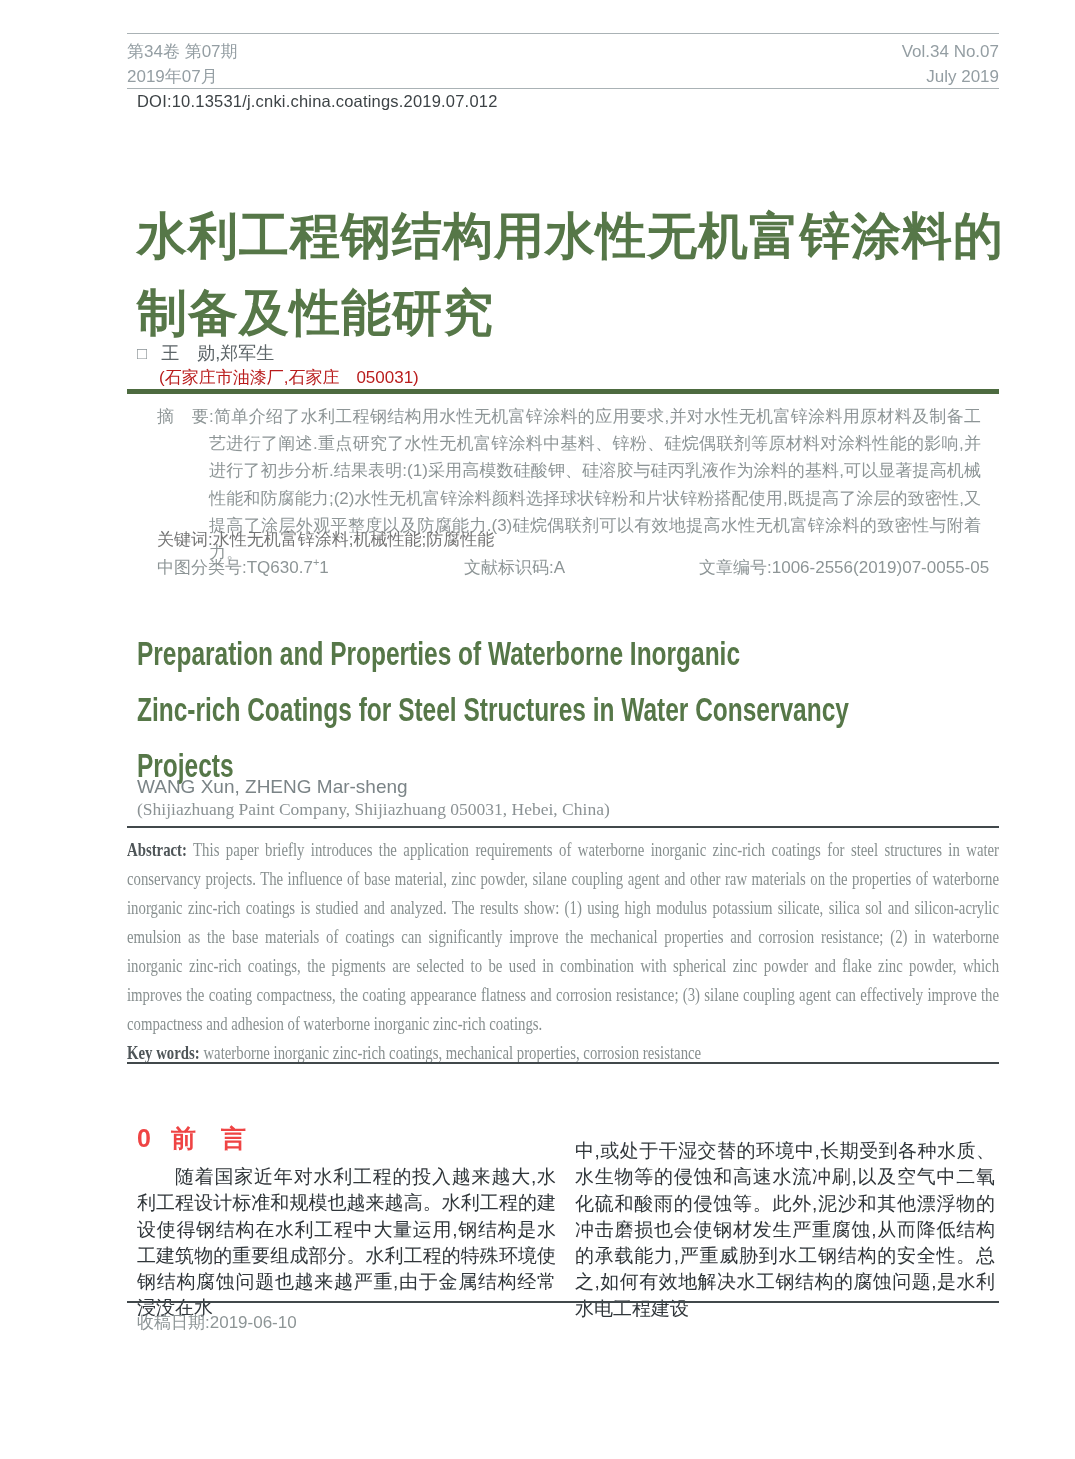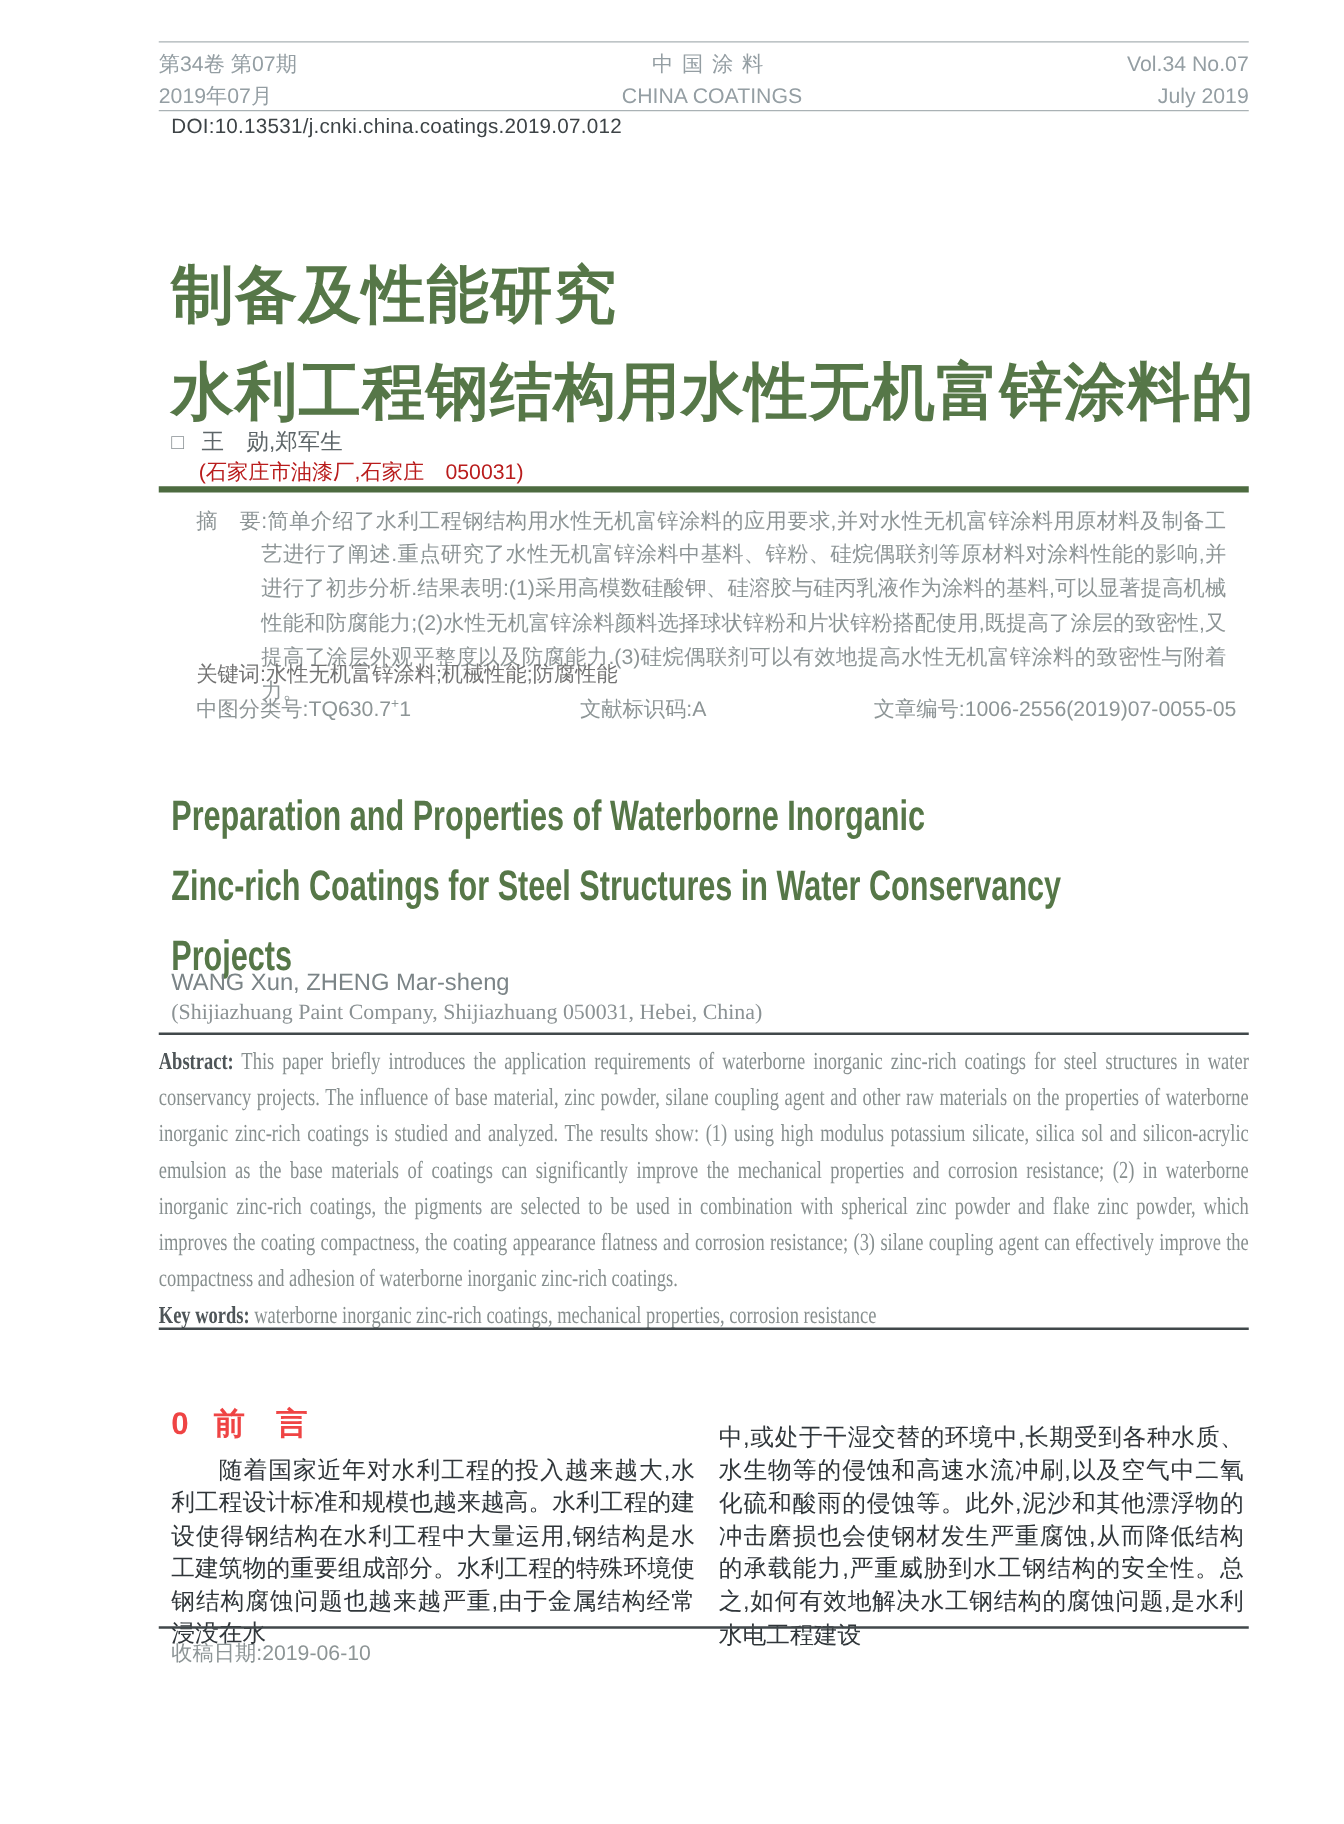--- a/index.html
+++ b/index.html
@@ -109,37 +109,33 @@
 
 <div class="page">
 
   <div class="rule light" style="top:33px;"></div>
 
   <div class="header-row">
     <div class="header-left">
       <div>第34卷 第07期</div>
       <div>2019年07月</div>
     </div>
-    <div class="header-center">
-      <div class="journal-cn">中国涂料</div>
-      <div>CHINA COATINGS</div>
-    </div>
     <div class="header-right">
       <div>Vol.34 No.07</div>
       <div>July 2019</div>
     </div>
   </div>
 
   <div class="rule light" style="top:88px;"></div>
 
   <div class="doi">DOI:10.13531/j.cnki.china.coatings.2019.07.012</div>
 
   <div class="cn-title">
+    <div>水利工程钢结构用水性无机富锌涂料的</div>
     <div>制备及性能研究</div>
-    <div>水利工程钢结构用水性无机富锌涂料的</div>
   </div>
 
   <div class="cn-authors">
     <span class="marker">□</span><span>王　勋,郑军生</span>
   </div>
   <div class="cn-affil">(石家庄市油漆厂,石家庄　050031)</div>
 
   <div class="green-bar"></div>
 
   <div class="cn-abstract">

